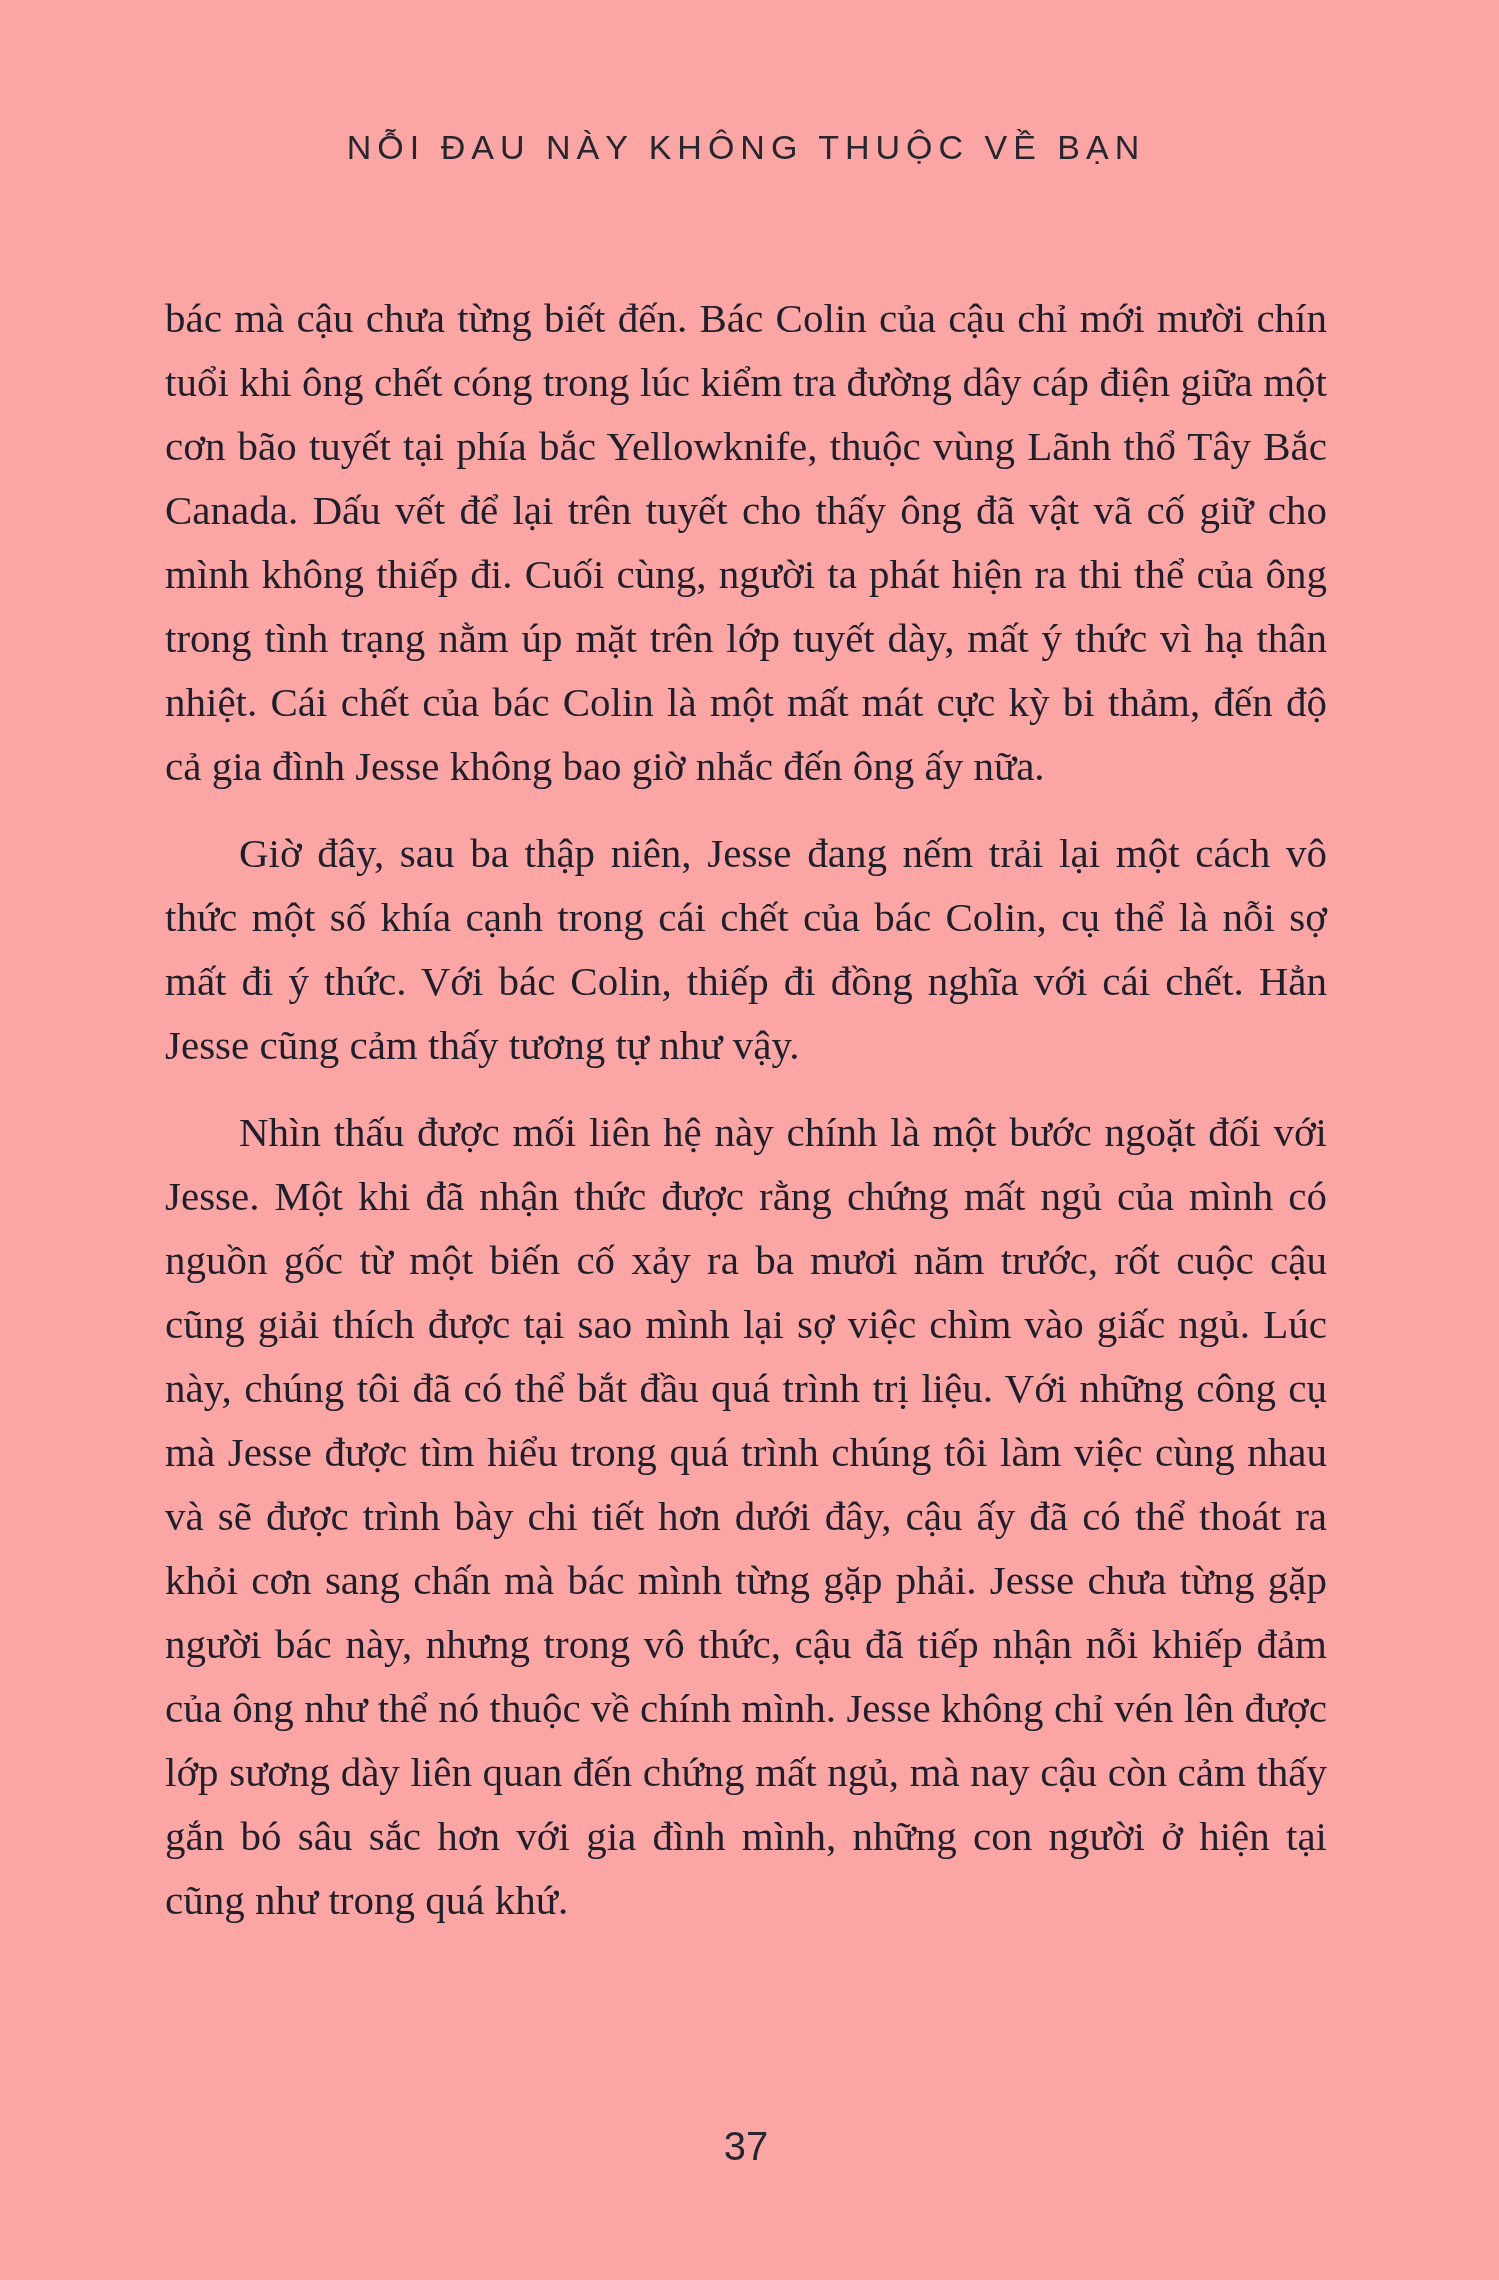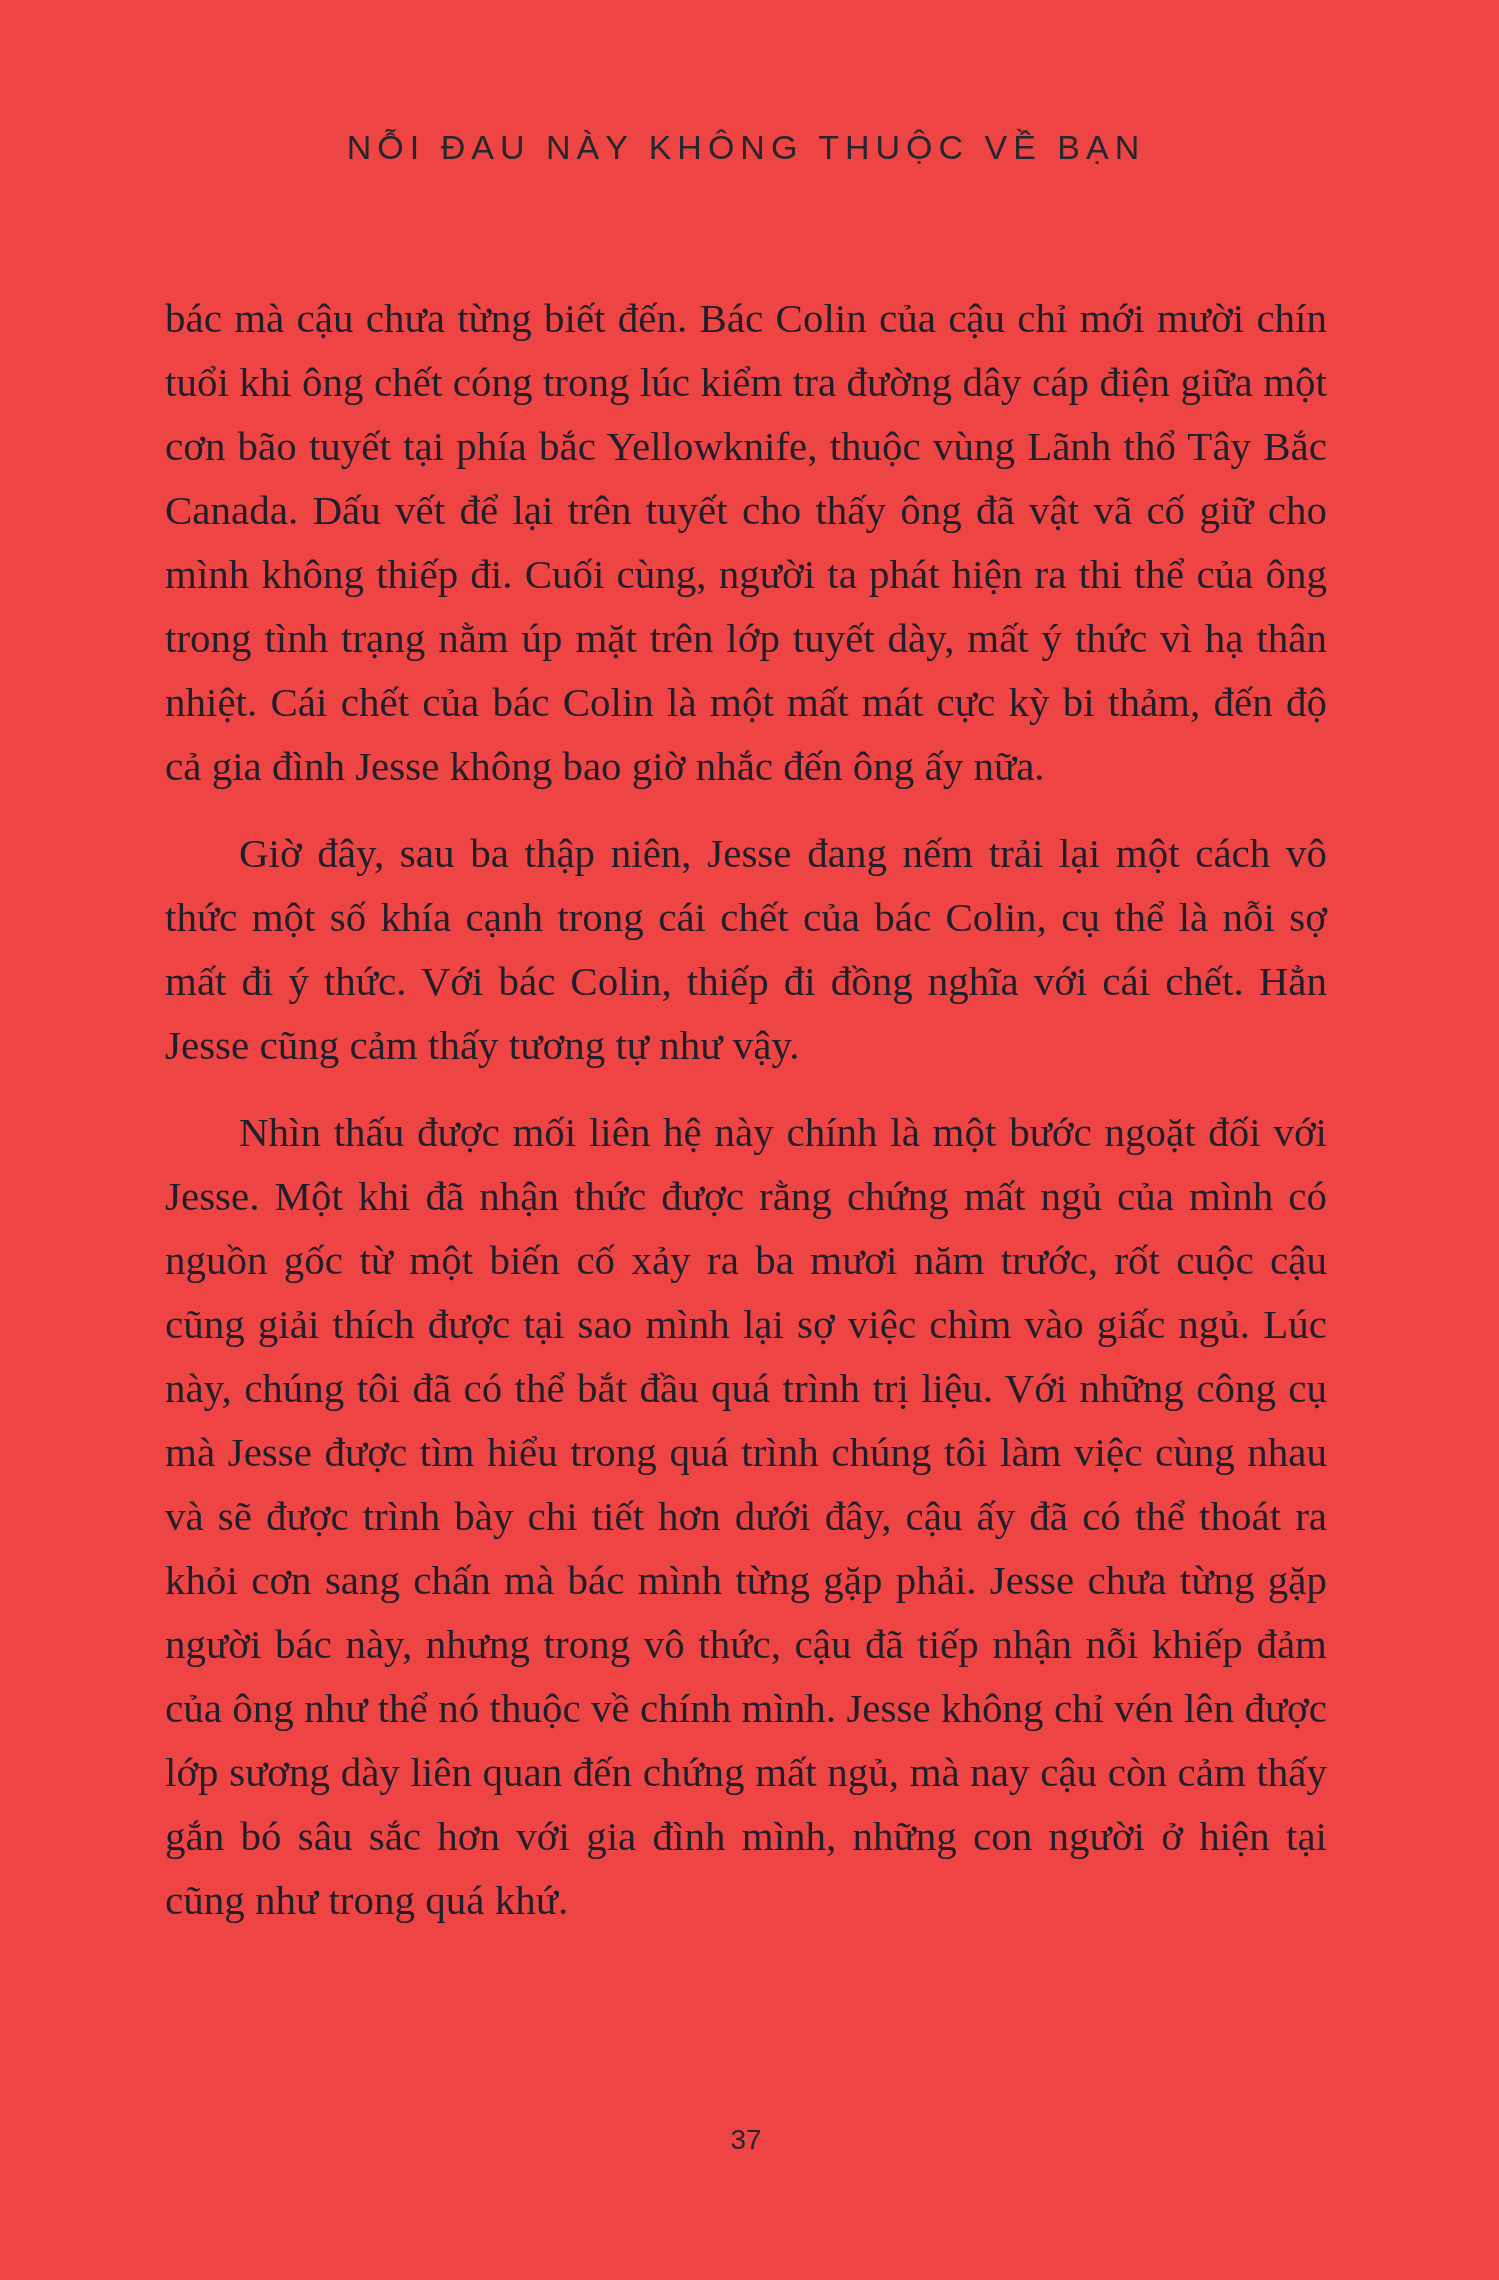--- a/index.html
+++ b/index.html
@@ -5,21 +5,21 @@
   html, body {
     margin: 0;
     padding: 0;
     background: #e8e8e8;
   }
   .page {
     position: relative;
     width: 1499px;
     height: 2280px;
     margin: 0 auto;
-    background: #ef4444;
+    background: #fca5a5;
     color: #1f1f2b;
     overflow: hidden;
   }
   .running-header {
     position: absolute;
     top: 128px;
     left: 165px;
     width: 1162px;
     text-align: center;
     font-family: "Liberation Sans", sans-serif;
@@ -48,21 +48,21 @@
     margin-top: 23px;
     text-indent: 74px;
   }
   .page-number {
     position: absolute;
     top: 2124px;
     left: 165px;
     width: 1162px;
     text-align: center;
     font-family: "Liberation Sans", sans-serif;
-    font-size: 28px;
+    font-size: 40px;
     color: #26262f;
   }
 </style>
 </head>
 <body>
 
 <div class="page">
 
   <div class="running-header">NỖI ĐAU NÀY KHÔNG THUỘC VỀ BẠN</div>
 

